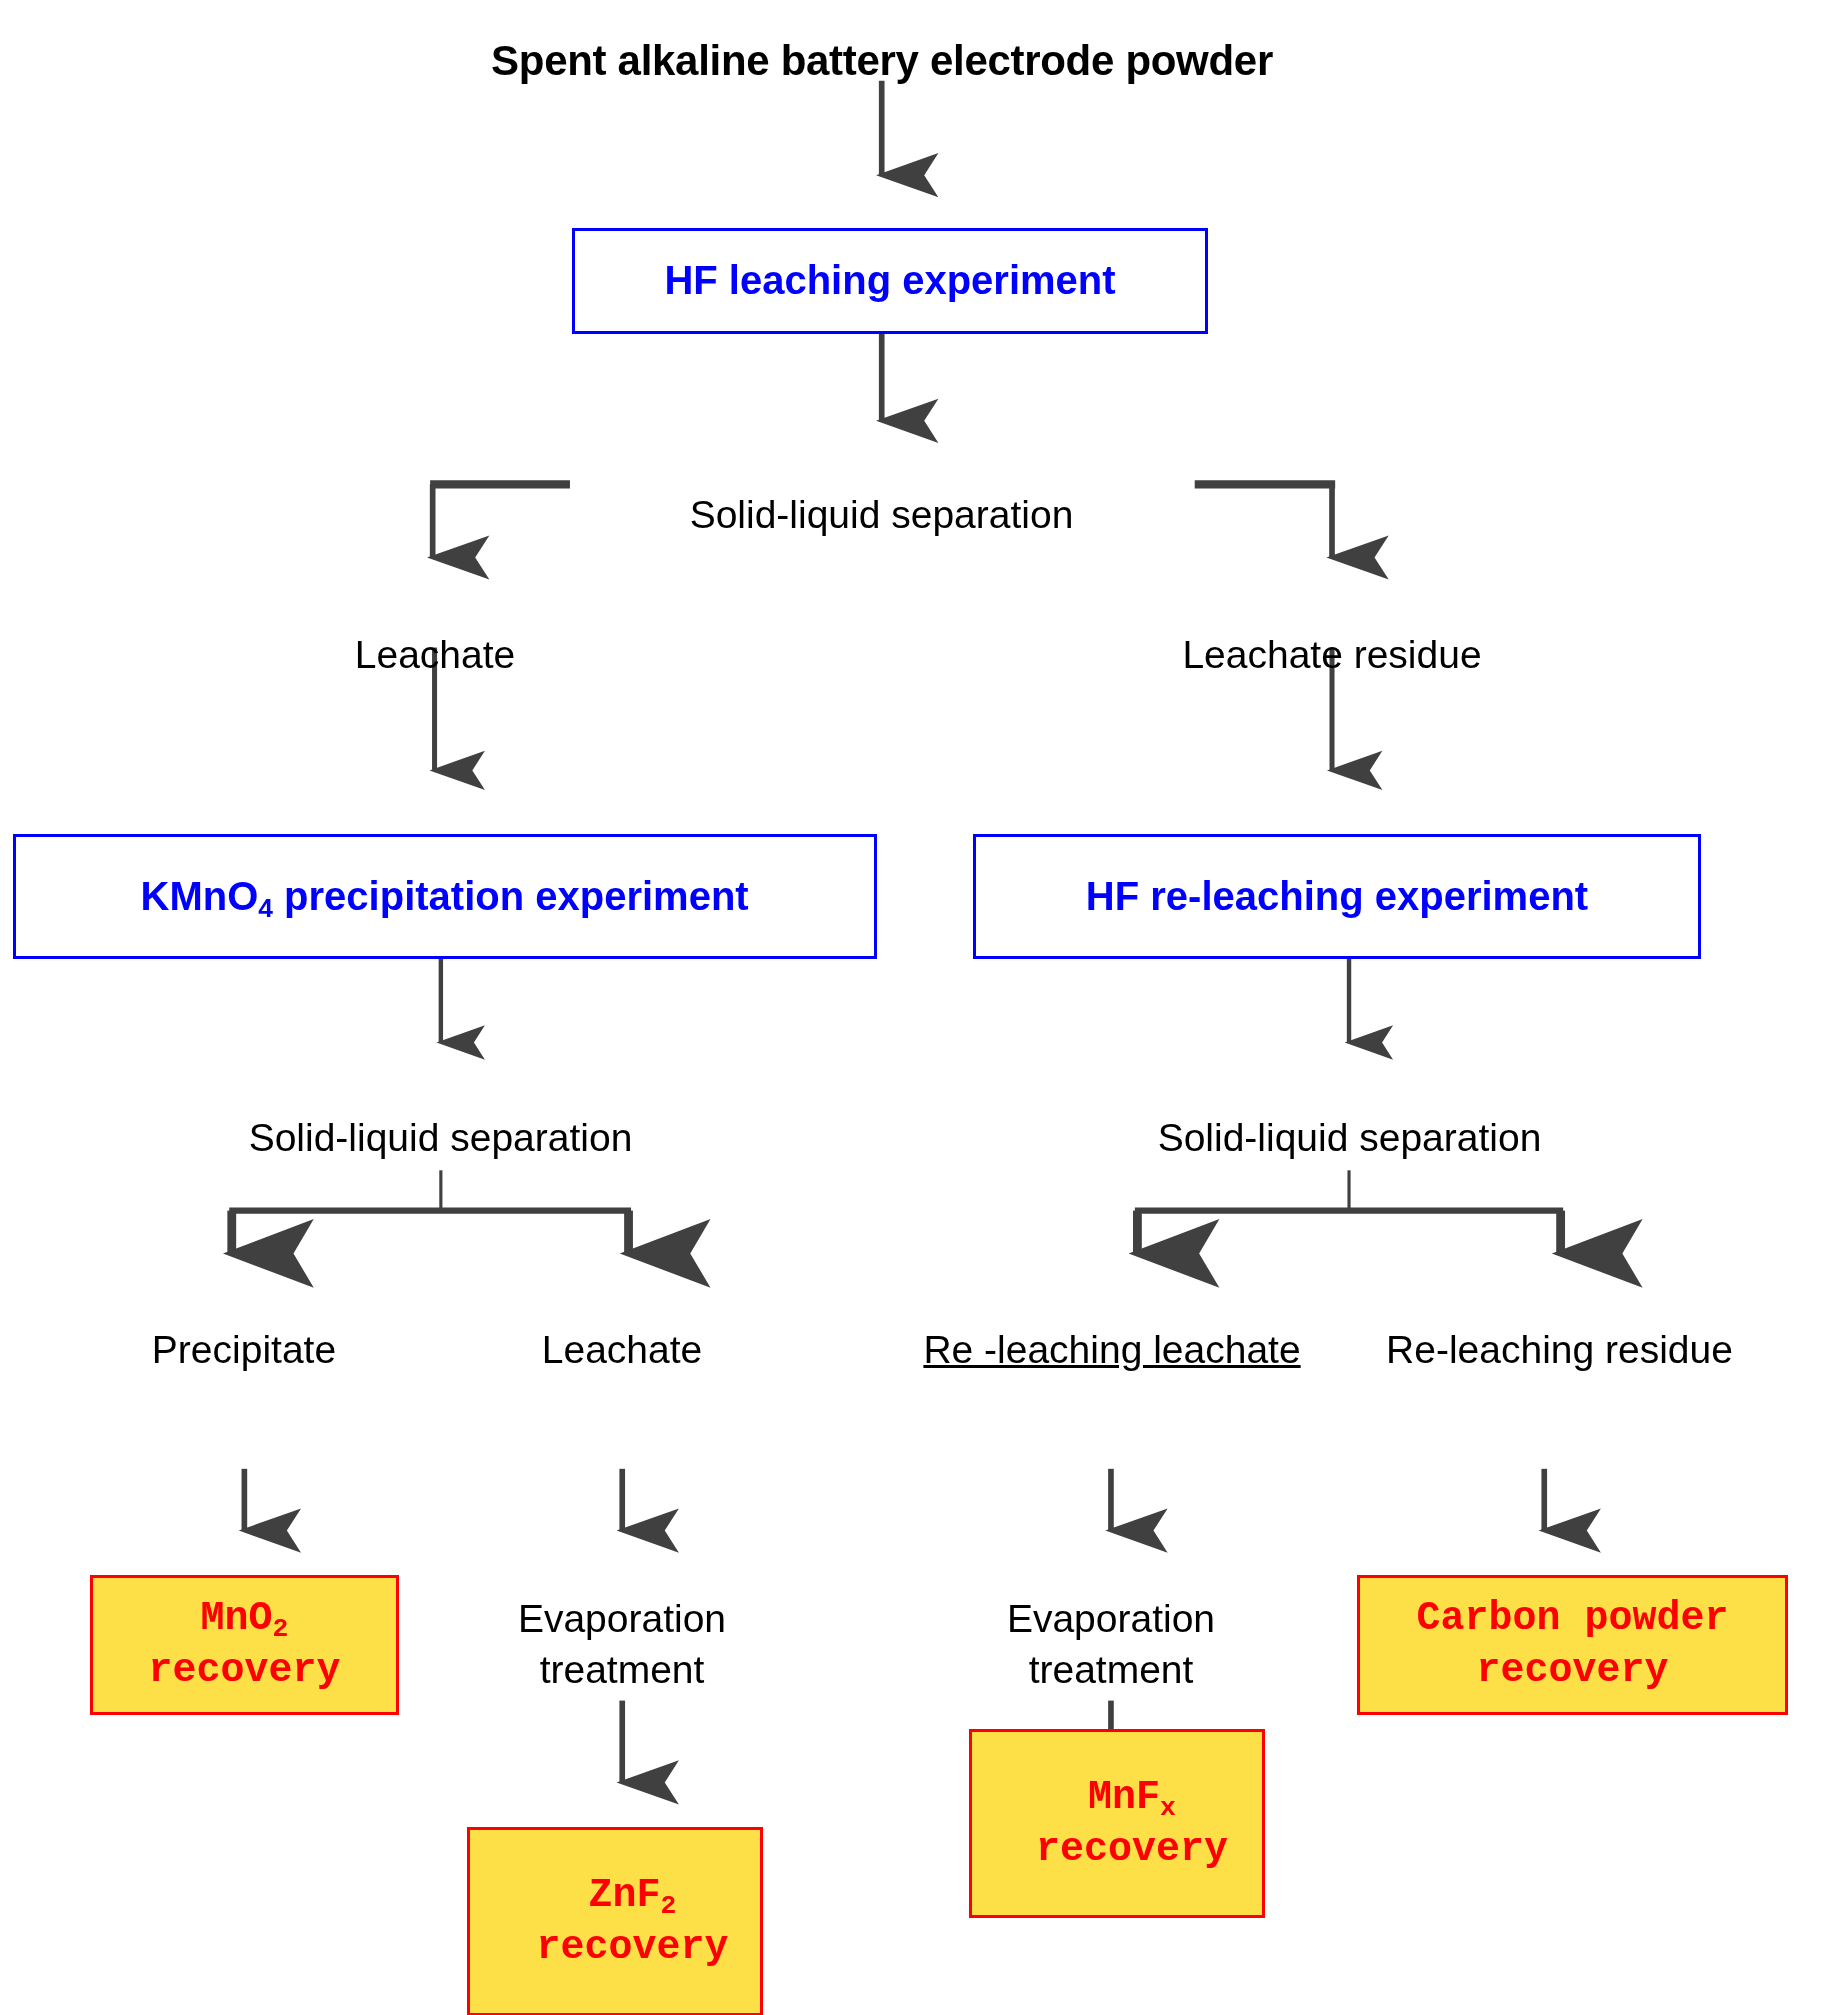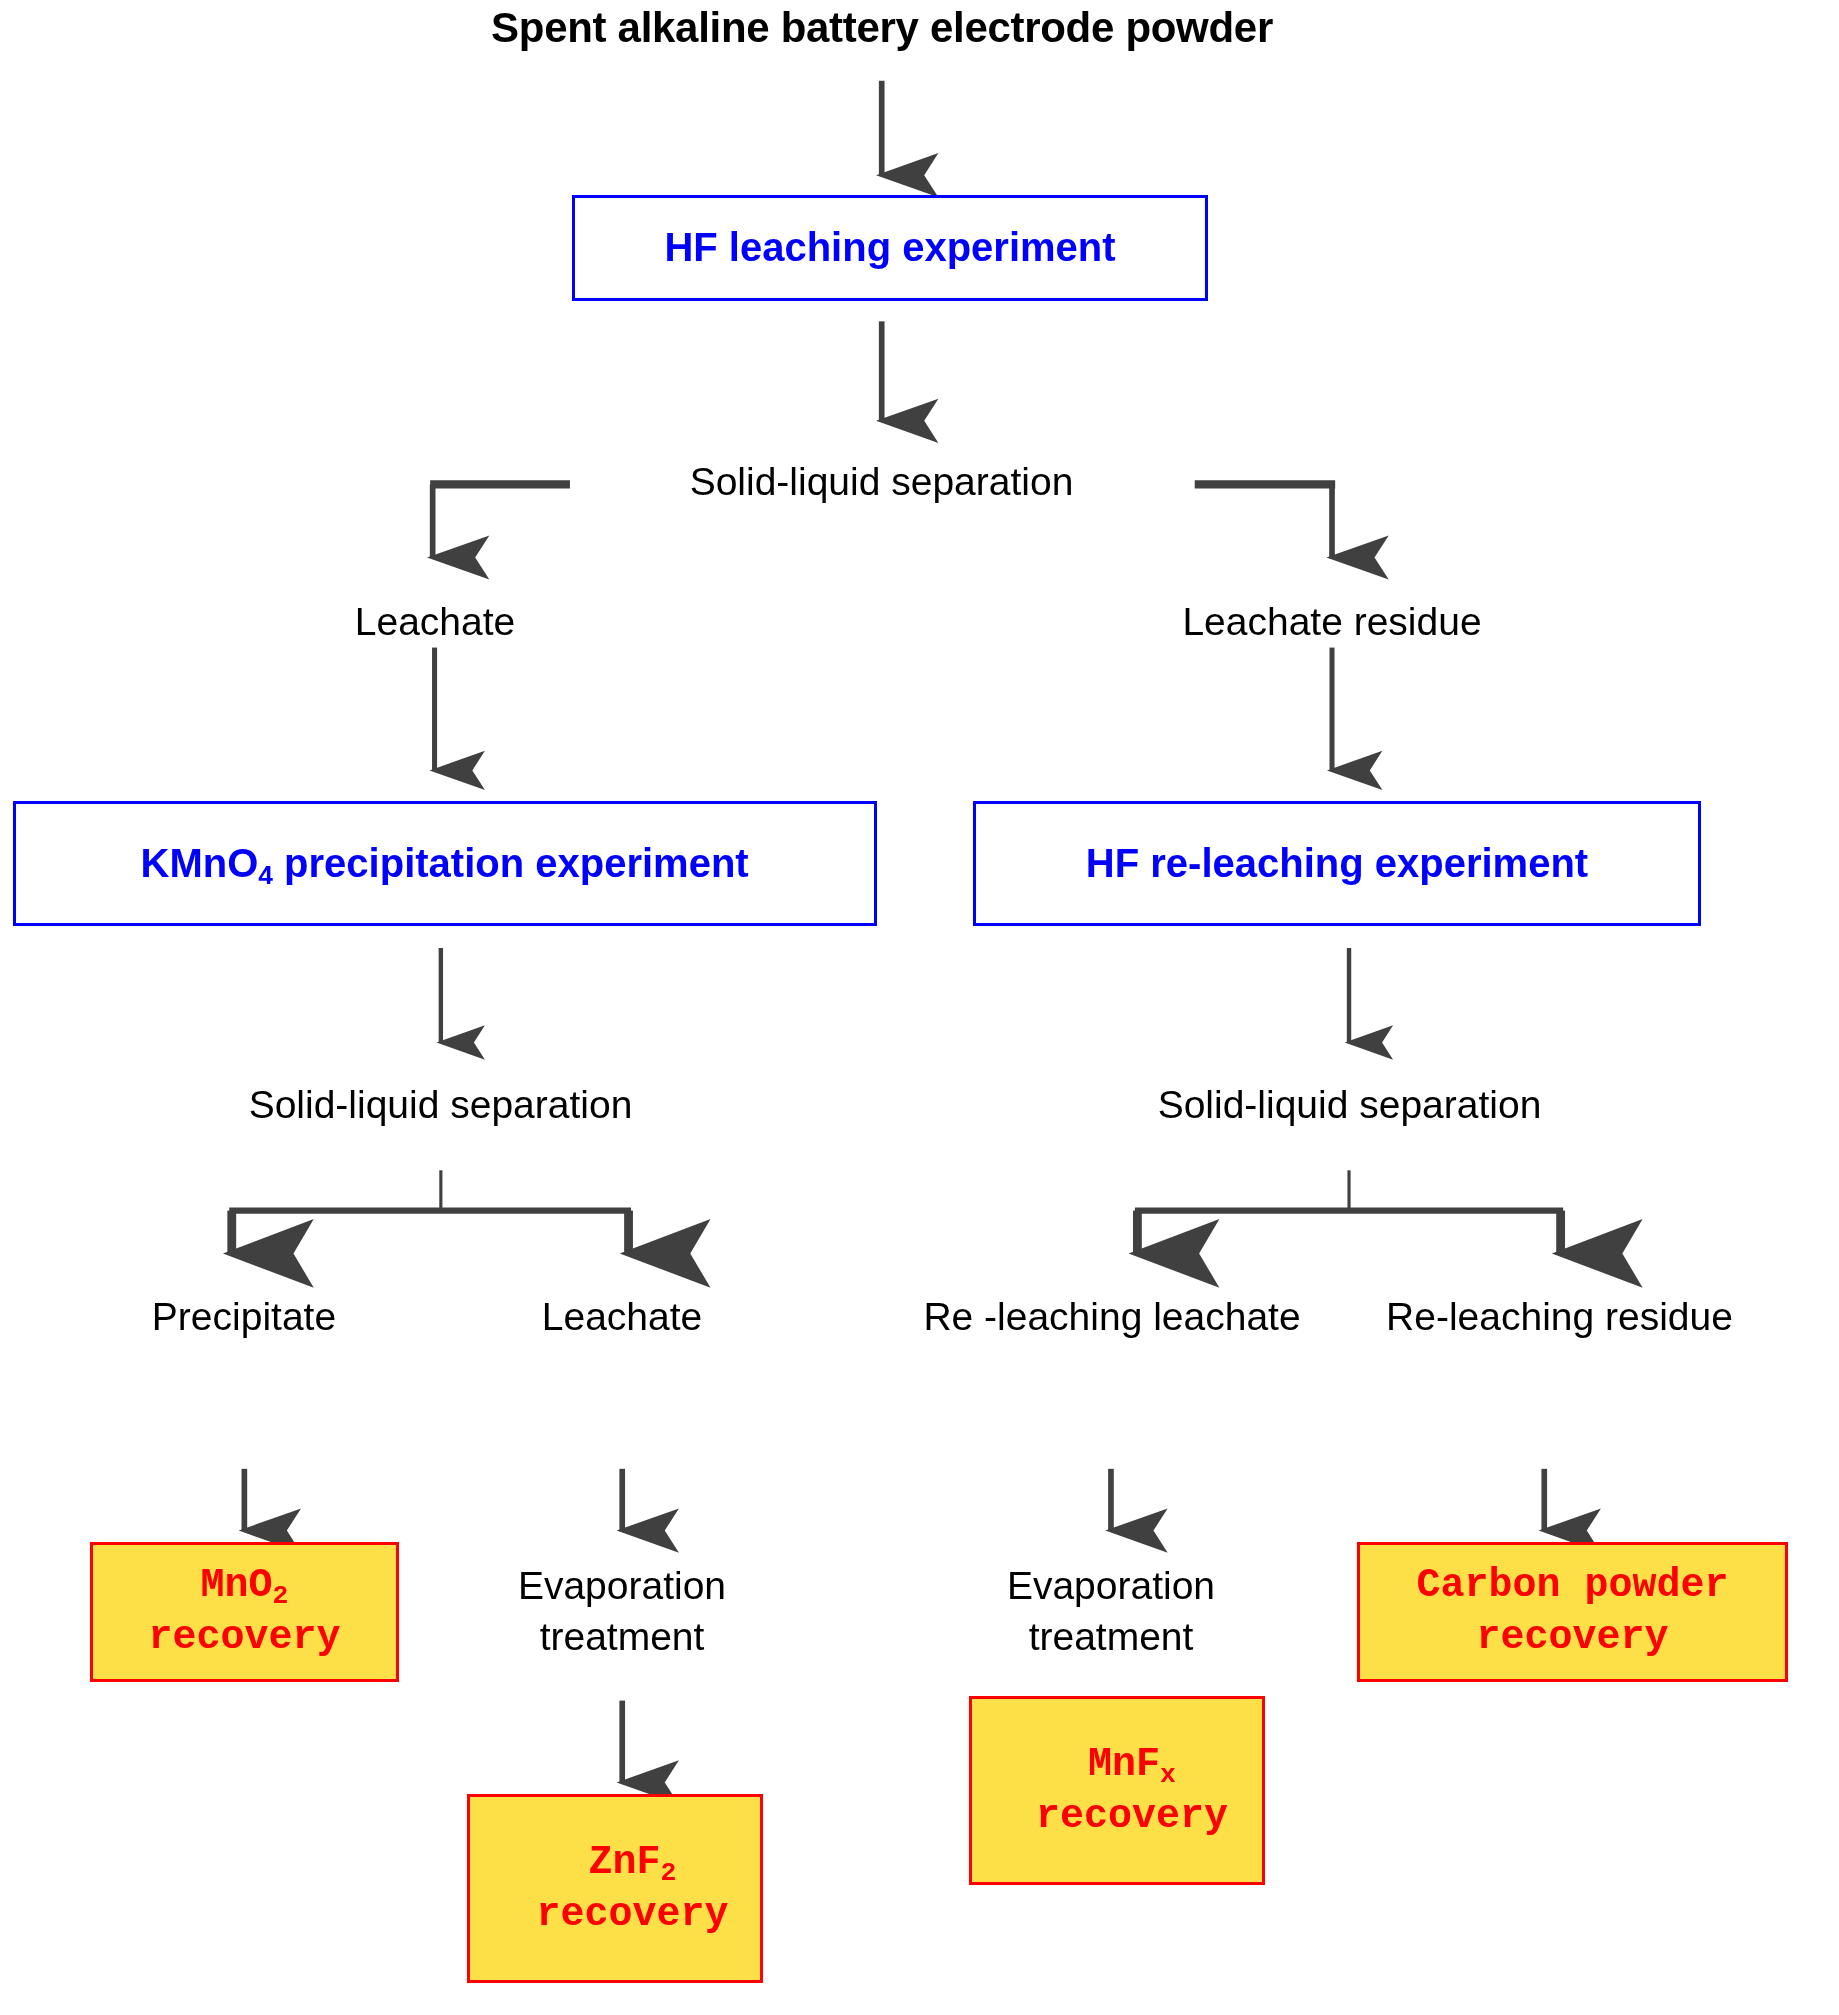--- a/index.html
+++ b/index.html
@@ -24,20 +24,21 @@
     pointer-events: none;
   }
   .node {
     position: absolute;
     box-sizing: border-box;
     display: flex;
     align-items: center;
     justify-content: center;
     text-align: left;
     line-height: 1.18;
+    margin-top: 33px;
   }
   .title-node {
     font-weight: bold;
     font-size: 42px;
     color: #000000;
     letter-spacing: -0.3px;
   }
   .plain-node {
     font-size: 39px;
     color: #000000;
@@ -149,21 +150,21 @@
   </div>
 
   <div class="node plain-node" style="left:113px; top:1077px; width:655px; height:57px;">Solid-liquid separation</div>
 
   <div class="node plain-node" style="left:1022px; top:1077px; width:655px; height:57px;">Solid-liquid separation</div>
 
   <div class="node plain-node" style="left:74px; top:1290px; width:340px; height:54px;">Precipitate</div>
 
   <div class="node plain-node" style="left:452px; top:1290px; width:340px; height:54px;">Leachate</div>
 
-  <div class="node plain-node" style="left:819px; top:1290px; width:586px; height:54px;">Re -leaching leachate</div>
+  <div class="node plain-node" style="left:819px; top:1290px; width:586px; height:54px;text-decoration:underline;">Re -leaching leachate</div>
 
   <div class="node plain-node" style="left:1279px; top:1290px; width:561px; height:54px;">Re-leaching residue</div>
 
   <div class="node red-box two-line" style="left:90px; top:1542px; width:309px; height:140px;">
     <span><span>MnO</span><sub>2</sub></span>
     <span>recovery</span>
   </div>
 
   <div class="node plain-node two-line" style="left:452px; top:1542px; width:340px; height:140px;">
     <span>Evaporation</span>

